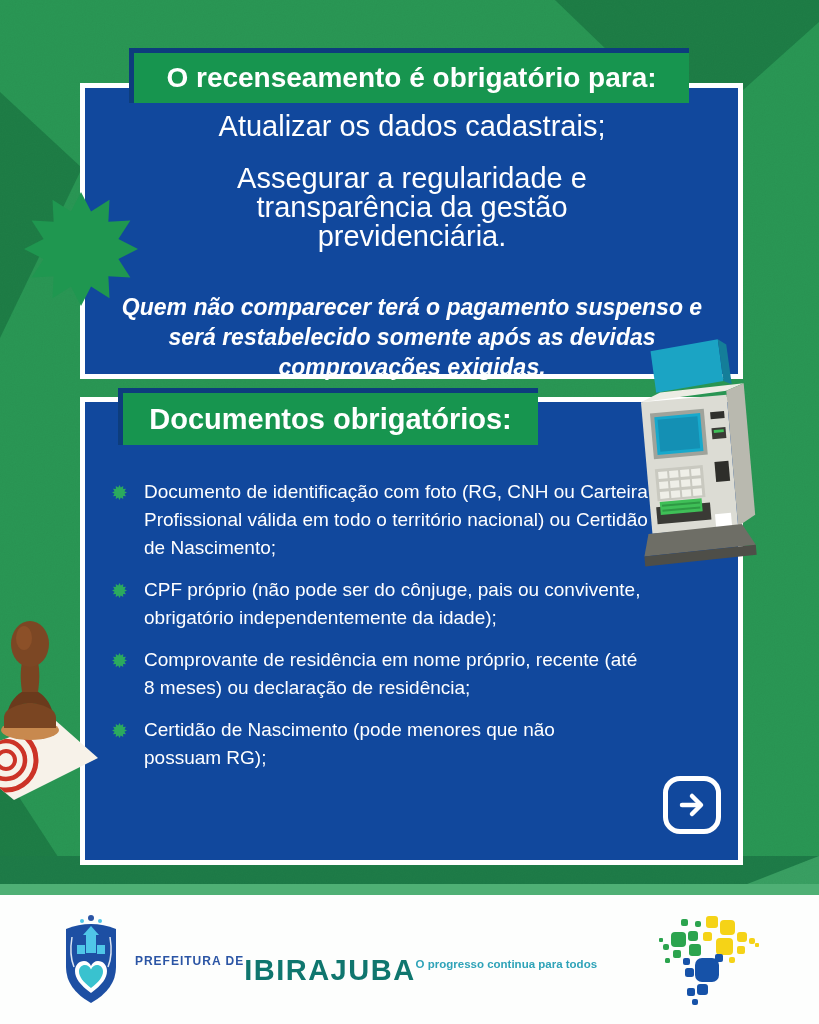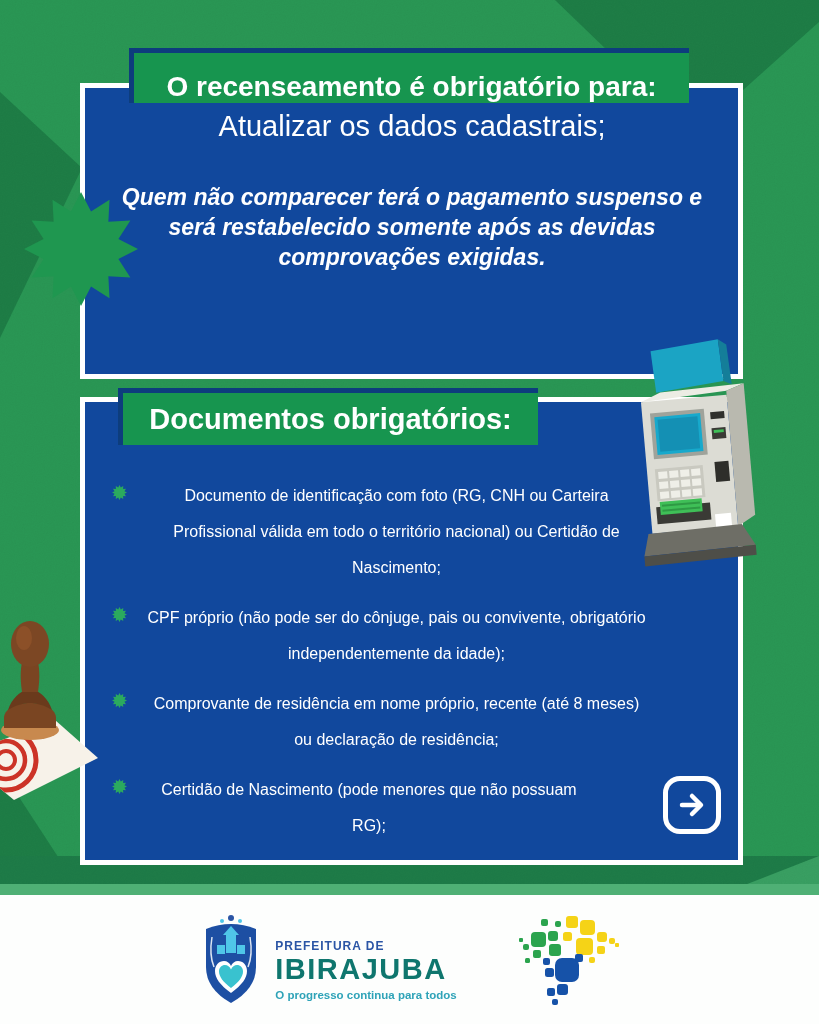--- a/index.html
+++ b/index.html
@@ -21,41 +21,41 @@
   .panel-2{left:80px; top:397px; width:663px; height:468px;}
 
   
   .banner{
     position:absolute; background:#17954F;
     border-top:5px solid #0D3D7D; border-left:5px solid #0D3D7D;
     box-sizing:border-box; z-index:2;
     color:#ffffff; font-weight:bold; text-align:center;
     display:flex; align-items:center; justify-content:center;
   }
-  .banner-1{left:129px; top:48px; width:560px; height:55px; font-size:28px;align-items:flex-end;}
+  .banner-1{left:129px; top:48px; width:560px; height:55px; font-size:28px;}
   .banner-2{left:118px; top:388px; width:420px; height:57px; font-size:29px;text-align:center;}
 
   .panel1-content{
     position:absolute; left:92px; top:112px; width:640px; z-index:2;
     color:#fff; text-align:center;
   }
   .p-line{font-size:29px; line-height:29px; margin:0 auto 23px auto;}
   .p-wrap{max-width:470px;}
   .warning{
     font-size:23px; line-height:30px; font-weight:bold; font-style:italic;
     max-width:585px; margin:41px auto 0 auto;
   }
 
   .doc-list{
     position:absolute; left:112px; top:478px; width:545px; z-index:2;
   }
   .doc-item{display:flex; align-items:flex-start; margin-bottom:14px;}
   .bullet{flex:0 0 auto; width:15px; height:15px; margin:7px 17px 0 0;}
   .doc-text{
-    color:#fff; font-size:16px; line-height:36px; max-width:505px;text-align:center;
+    color:#fff; font-size:19px; line-height:28px; max-width:505px;
   }
   .doc-text.w-sm{max-width:450px;}
 
   
   .starburst{position:absolute; left:24px; top:192px; z-index:3;}
   .atm{position:absolute; left:616px; top:338px; z-index:3;}
   .stamp{position:absolute; left:0px; top:606px; z-index:3;}
 
   .arrow-btn{
     position:absolute; left:663px; top:776px; width:58px; height:58px;
@@ -65,21 +65,21 @@
   }
 
   
   .footer-strip{position:absolute; left:0; top:884px; width:819px; height:11px; background:#4FB075; z-index:1;}
   .footer{
     position:absolute; left:0; top:895px; width:819px; height:129px;
     background:#FDFEFD; z-index:1;
     display:flex; align-items:center; justify-content:center; gap:62px;
   }
   .logo{display:flex; align-items:center;}
-  .pref-text{margin-left:13px; display:flex; flex-direction:column;margin-top:21px;}
+  .pref-text{margin-left:13px; display:flex; margin-top:21px;}
   .pref-line1{color:#2B55A5; font-size:12px; font-weight:bold; letter-spacing:1px;}
   .pref-name{color:#0f766e; font-size:29px; font-weight:bold; letter-spacing:1.5px; line-height:32px;}
   .pref-tag{color:#2FA3B8; font-size:11.5px; font-weight:bold; margin-top:4px;}
   .fun-text{margin-left:8px; display:flex; flex-direction:column; margin-top:26px;}
   .fun-name{color:#141414; font-size:28px; font-weight:bold; letter-spacing:0.5px; line-height:28px;}
   .fun-sub{color:#141414; font-size:9px; font-weight:bold; letter-spacing:0.3px; margin-top:2px;}
 </style>
 </head>
 <body>
 
@@ -102,20 +102,21 @@
     <polygon points="819,856 819,886 742,886" fill="#3BA465"></polygon>
     <rect x="0" y="0" width="819" height="895" filter="url(#noise)" opacity="0.08"></rect>
   </svg>
 
   <div class="panel panel-1"></div>
   <div class="banner banner-1">
     <span>O recenseamento é obrigatório para:</span>
   </div>
   <div class="panel1-content">
     <div class="p-line">Atualizar os dados cadastrais;</div>
+    <div class="p-line p-wrap">Assegurar a regularidade e transparência da gestão previdenciária.</div>
     <div class="warning">Quem não comparecer terá o pagamento suspenso e será restabelecido somente após as devidas comprovações exigidas.</div>
   </div>
 
   <div class="panel panel-2"></div>
   <div class="banner banner-2">
     <span>Documentos obrigatórios:</span>
   </div>
 
   <div class="doc-list">
     <div class="doc-item">

